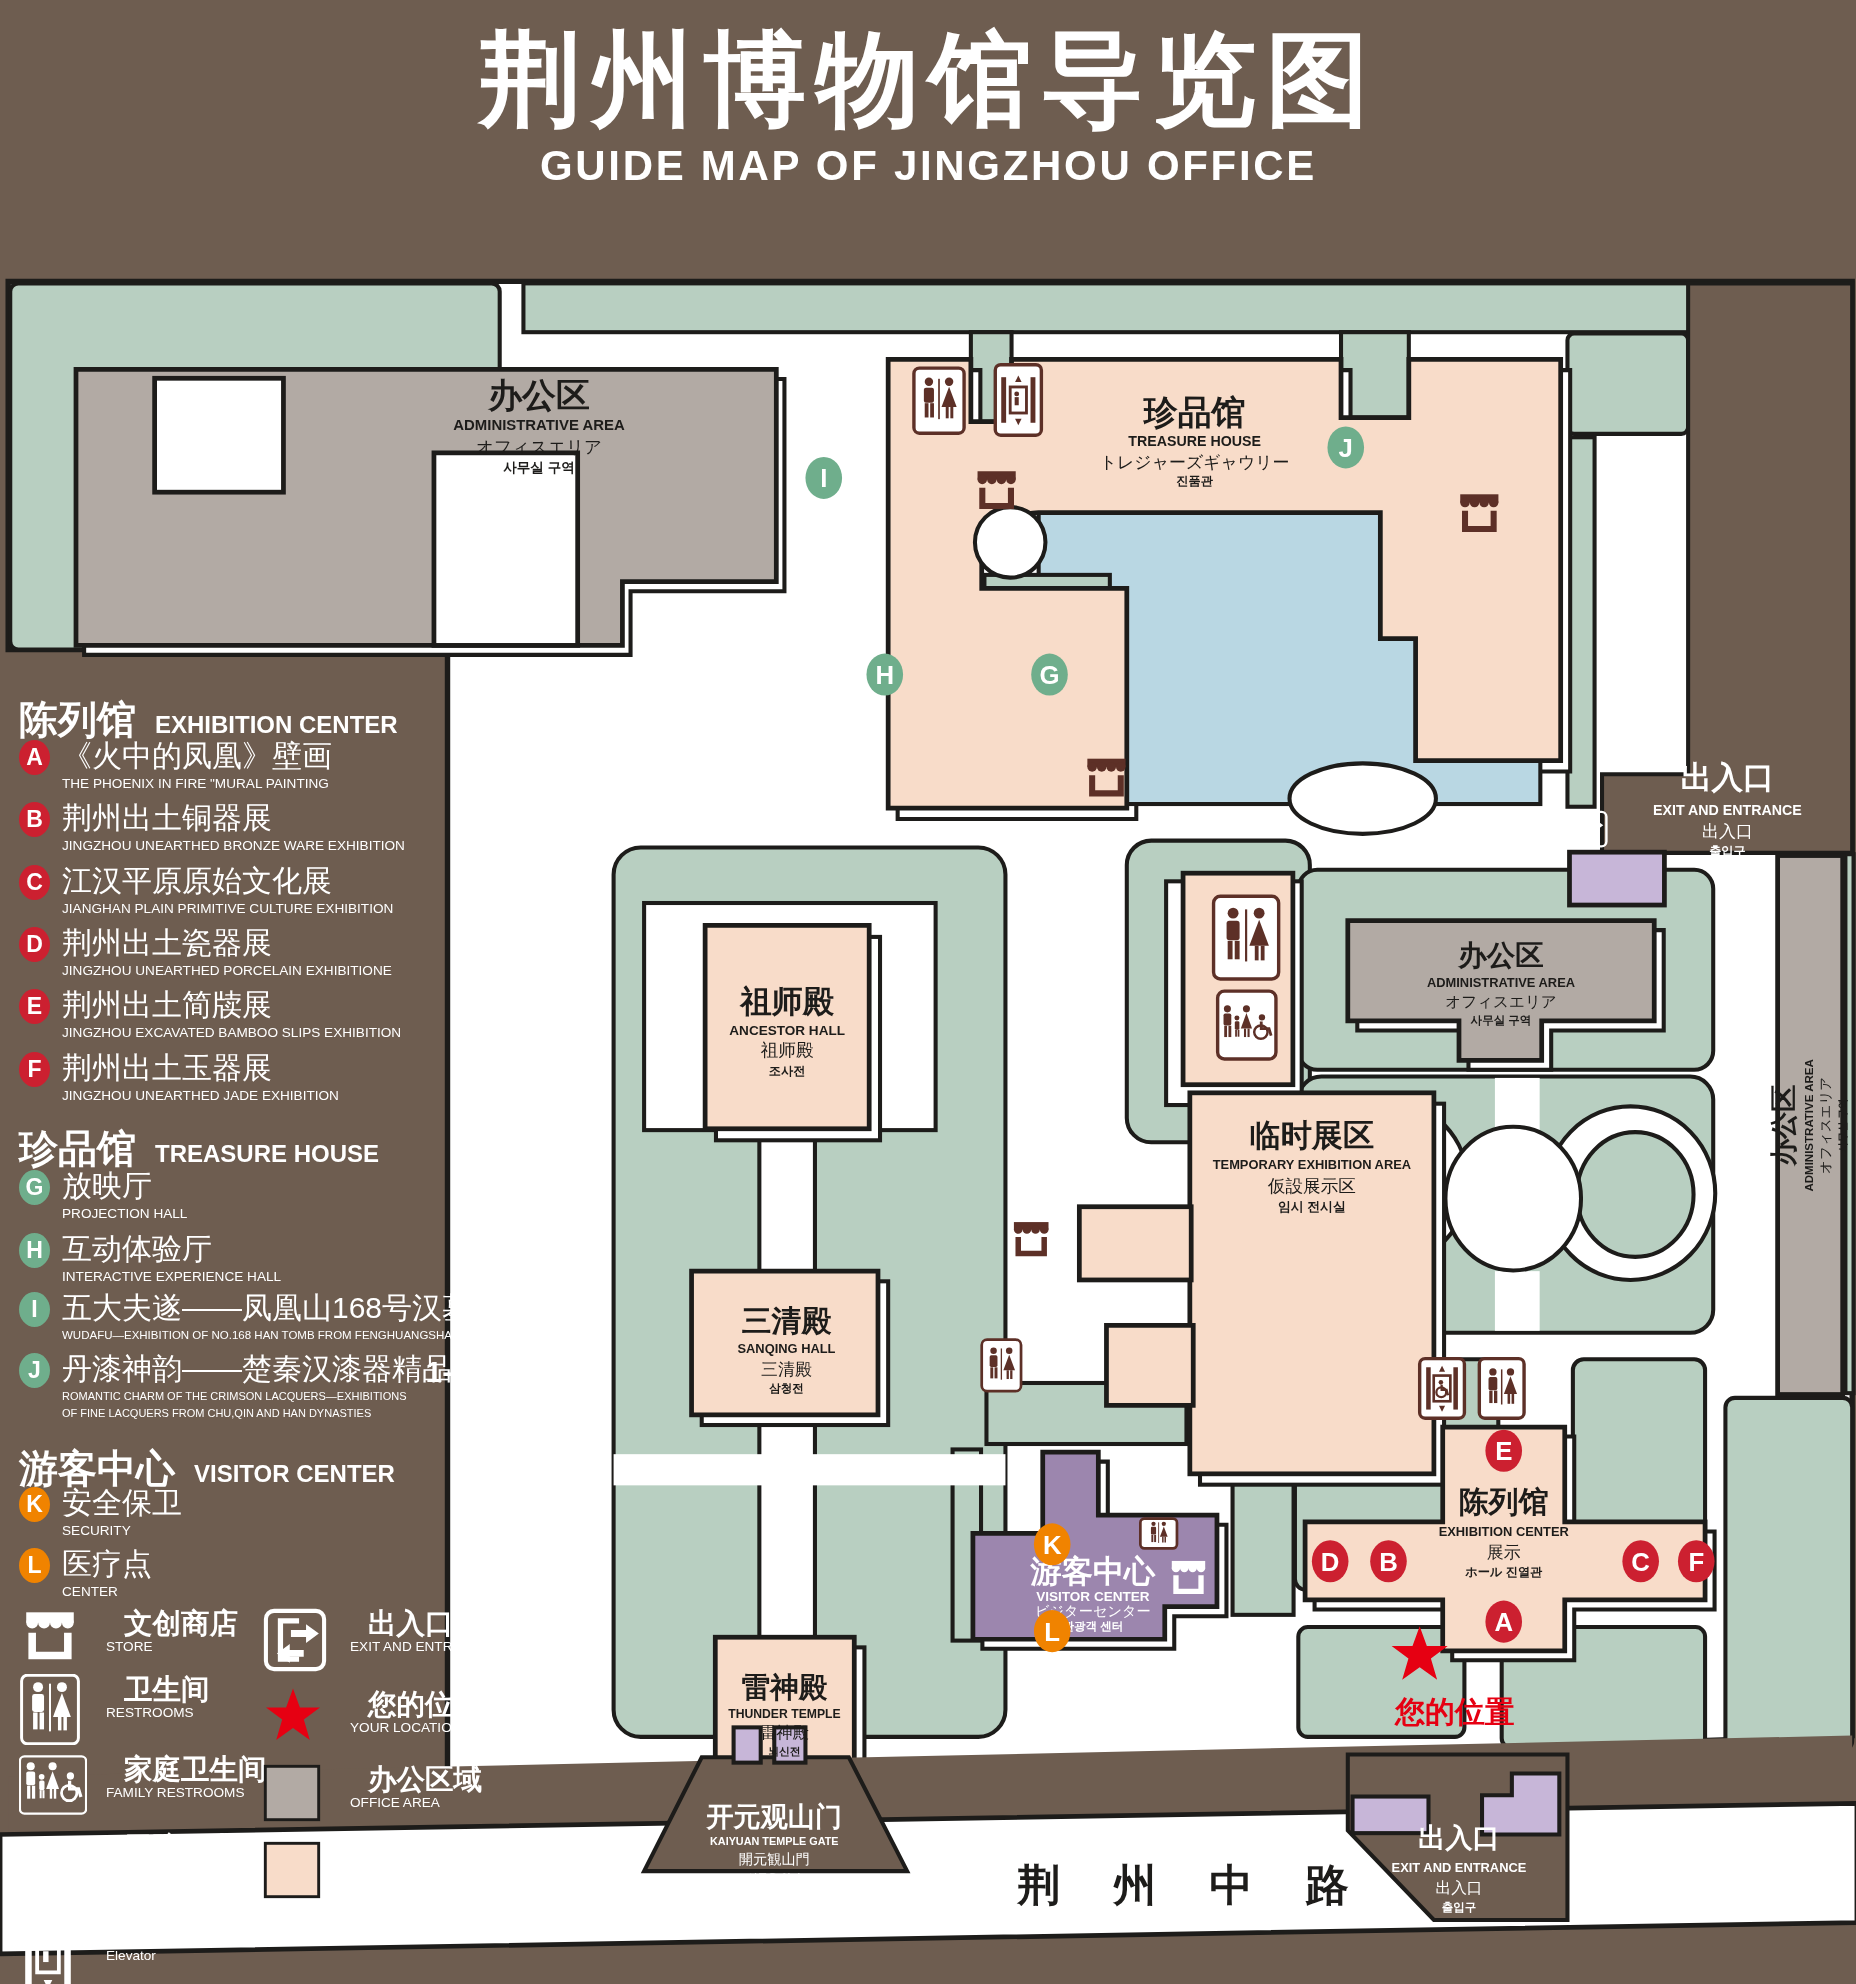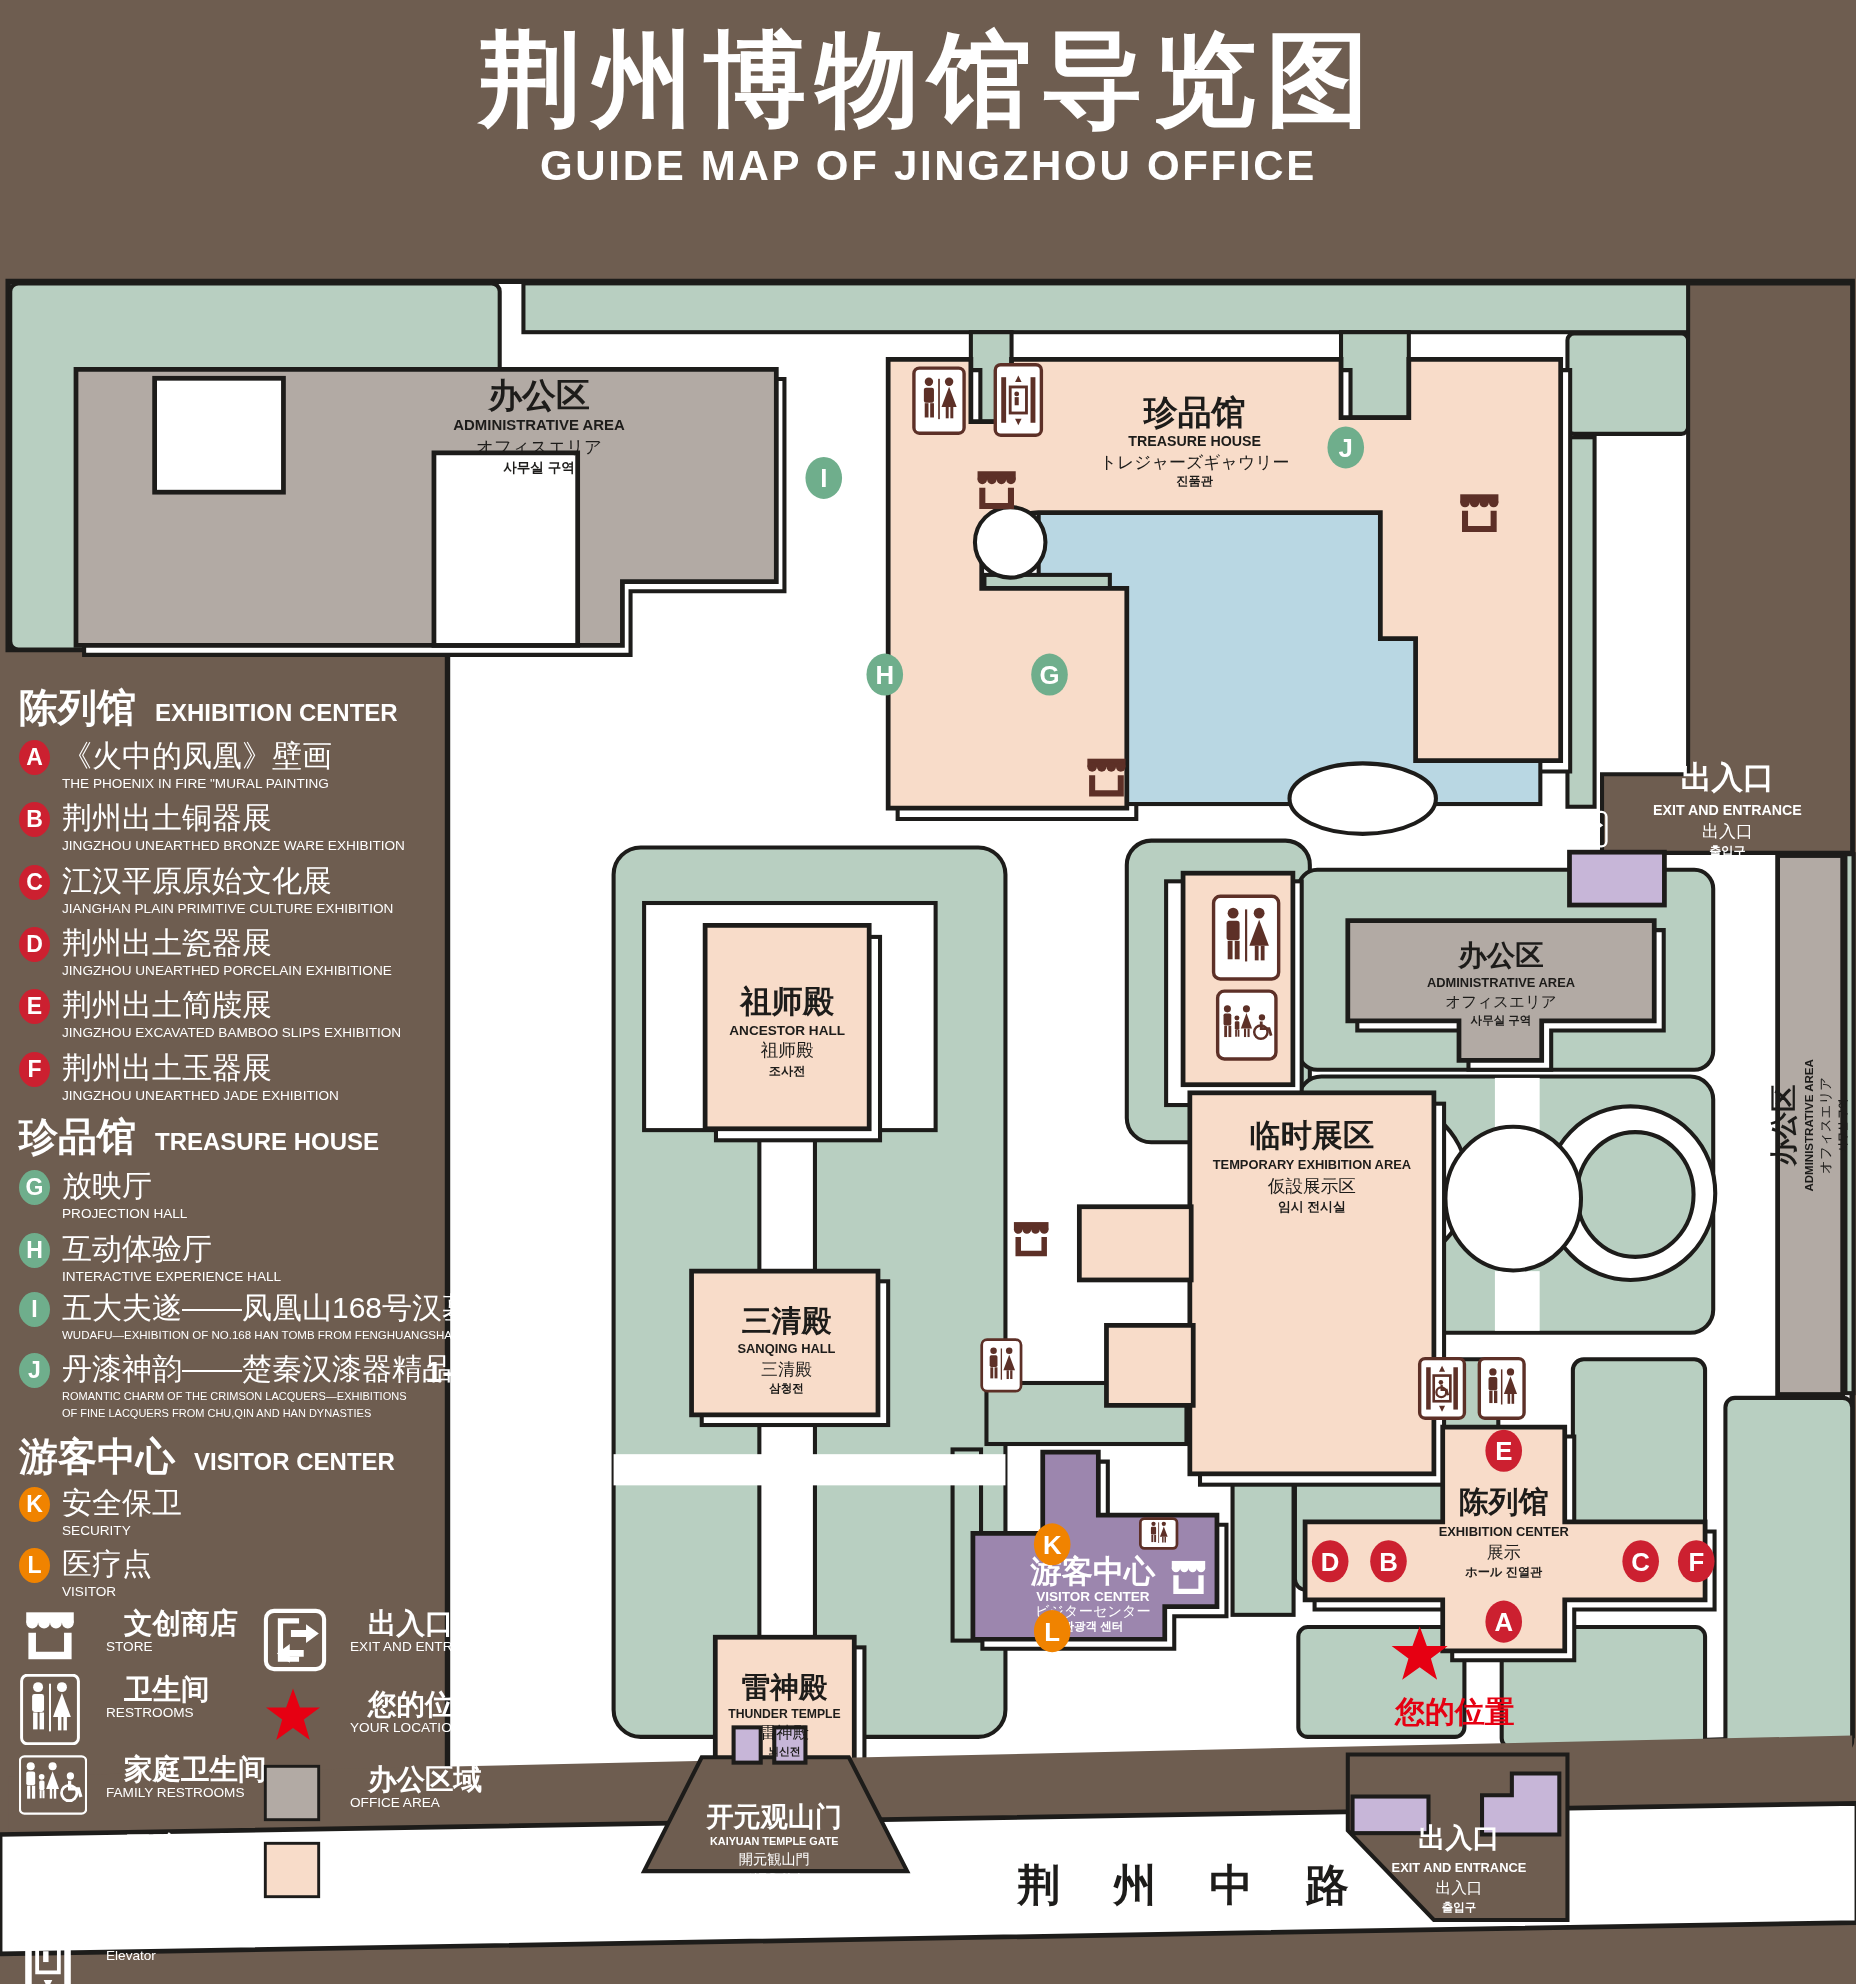--- a/index.html
+++ b/index.html
@@ -6,21 +6,21 @@
   body{width:1857px;height:1985px;position:relative;overflow:hidden;
        font-family:"Liberation Sans","DejaVu Sans",sans-serif;}
   .abs{position:absolute;}
   
   #title-cn{left:0;width:100%;top:12.2px;text-align:center;color:#ffffff;
             font-size:103px;font-weight:bold;letter-spacing:9.5px;}
   #title-en{left:0;width:100%;top:142px;text-align:center;color:#fff;
             font-size:42px;font-weight:bold;letter-spacing:2.7px;}
   
   #legend{left:19px;top:671px;width:475px;color:#fff;}
-  .sec-head{position:absolute;left:0;white-space:nowrap;}
+  .sec-head{position:absolute;left:0;white-space:nowrap;margin-top:12px;}
   .sec-head .cn{font-size:39px;font-weight:bold;}
   .sec-head .en{font-size:24px;font-weight:bold;margin-left:19px;}
   .leg-item{position:absolute;left:0;width:475px;}
   .leg-item .badge{position:absolute;left:0;top:1.4px;width:31px;height:35px;border-radius:50%;
                    color:#fff;font-size:23px;font-weight:bold;text-align:center;line-height:35px;}
   .badge.red{background:#cc2030;} .badge.grn{background:#6fae8c;} .badge.org{background:#f08300;}
   .leg-item .cn{margin-left:43px;font-size:30px;font-weight:normal;line-height:34px;white-space:nowrap;}
   .leg-item .en{margin-left:43px;font-size:13.6px;line-height:17px;margin-top:2px;white-space:pre-line;}
   .leg-item .floor{position:absolute;right:6.8px;top:2.7px;font-size:30px;font-weight:bold;}
   .sym-row{position:absolute;}
@@ -478,21 +478,21 @@
 
   <div class="leg-item" style="top:815px">
     <span class="badge org">K</span>
     <div class="cn">安全保卫</div>
     <div class="en">SECURITY</div>
     <div class="floor">1F</div>
   </div>
   <div class="leg-item" style="top:876px">
     <span class="badge org">L</span>
     <div class="cn">医疗点</div>
-    <div class="en">VISITOR</div>
+    <div class="en">CENTER</div>
     <div class="floor">1F</div>
   </div>
 
   <div class="sym-row" style="top:937px;left:0">
     <svg class="icon" width="62" height="54" viewBox="0 0 100 100" style="color:#fff">
         <use href="#sym-store" width="100" height="100"></use>
       </svg>
     <div style="margin-left:87px">
         <div class="cn">文创商店</div>
         <div class="en">STORE</div>

